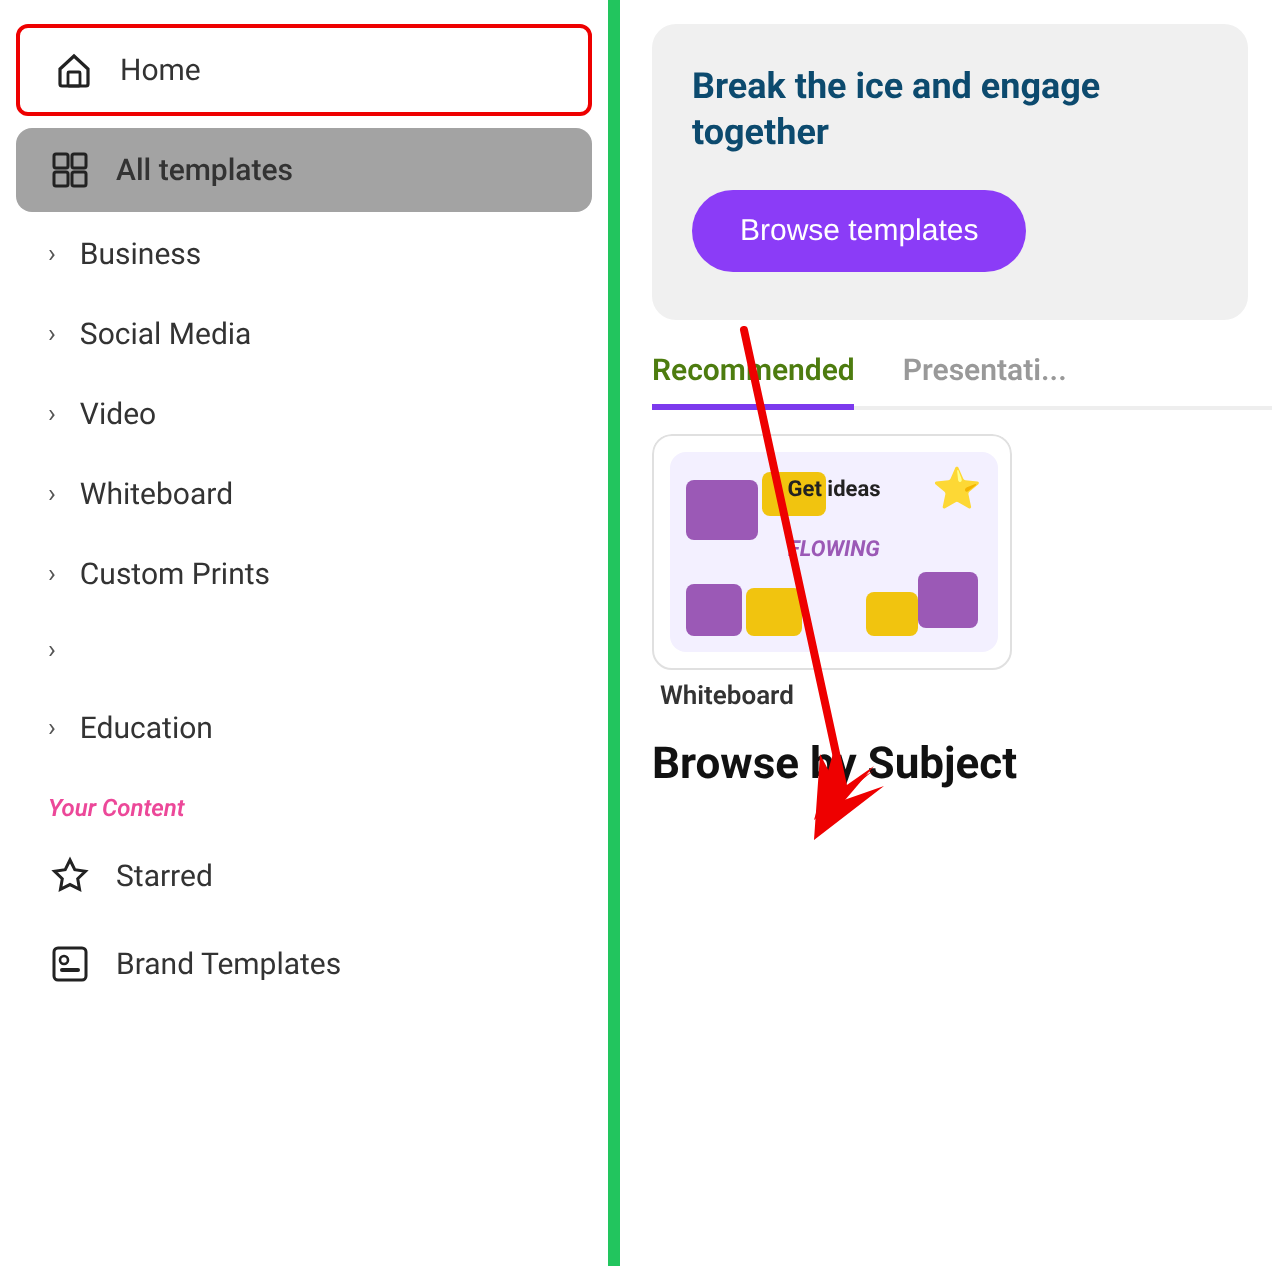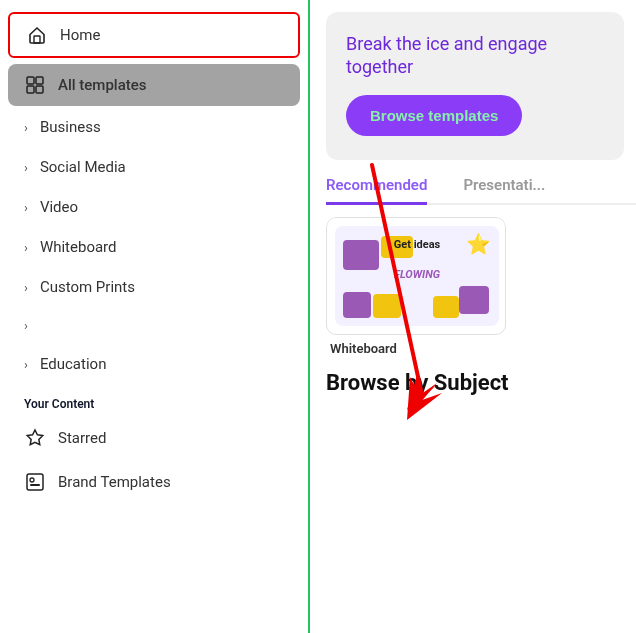--- a/index.html
+++ b/index.html
@@ -11,21 +11,21 @@
       overflow: hidden;
       display: flex;
     }
 
     
     .sidebar {
       width: 310px;
       min-width: 310px;
       background: #fff;
       padding: 8px 0;
-      border-right: 2px solid #22c55e;
+      border-right: 6px solid #22c55e;
       display: flex;
       flex-direction: column;
       gap: 2px;
     }
 
     .sidebar-item {
       display: flex;
       align-items: center;
       gap: 12px;
       padding: 10px 16px;
@@ -56,59 +56,60 @@
       flex-shrink: 0;
     }
 
     .sidebar-item .chevron {
       font-size: 13px;
       color: #555;
     }
 
     .section-label {
       font-size: 12px;
-      color: #0f172a;
+      color: #ec4899;
       font-weight: 600;
       padding: 12px 24px 4px;
       text-transform: none;
       letter-spacing: 0;
+      font-style: italic;
     }
 
     
     .main-content {
       flex: 1;
       padding: 0 0 0 16px;
       overflow: hidden;
       position: relative;
     }
 
     
     .hero-card {
       background: #f0f0f0;
       border-radius: 12px;
       padding: 20px 20px 24px;
       margin: 12px 12px 0 0;
     }
 
     .hero-text {
       font-size: 18px;
-      font-weight: 400;
-      color: #6d28d9;
+      font-weight: 700;
+      color: #0c4a6e;
       line-height: 1.3;
       margin-bottom: 16px;
     }
 
     .browse-btn {
       background: #8b3cf7;
-      color: #86efac;
+      color: #ffffff;
       border: none;
       border-radius: 24px;
       padding: 12px 24px;
       font-size: 15px;
-      font-weight: 700;
+      font-weight: 400;
       cursor: pointer;
       display: inline-block;
     }
 
     
     .tabs {
       display: flex;
       gap: 24px;
       margin: 16px 0 12px;
       border-bottom: 2px solid #eee;
@@ -119,27 +120,26 @@
       font-size: 15px;
       font-weight: 600;
       padding-bottom: 8px;
       cursor: pointer;
       color: #333;
       border-bottom: 3px solid transparent;
       margin-bottom: -2px;
     }
 
     .tab.active {
-      color: #8b5cf6;
+      color: #4d7c0f;
       border-bottom: 3px solid #7c3aed;
     }
 
     .tab.inactive {
       color: #999;
-      margin-left: 12px;
     }
 
     
     .template-card {
       width: 180px;
       border-radius: 10px;
       overflow: hidden;
       cursor: pointer;
     }
 

